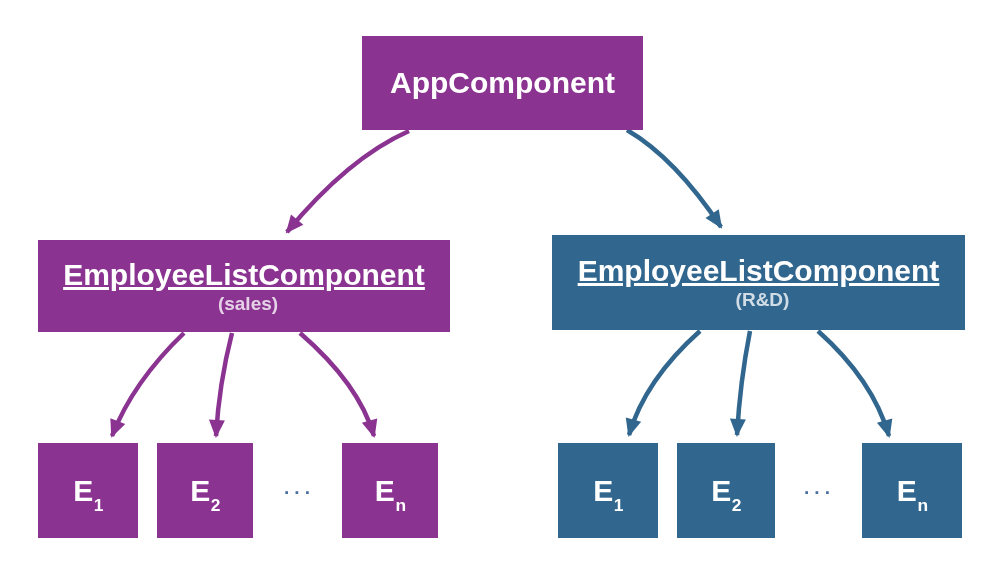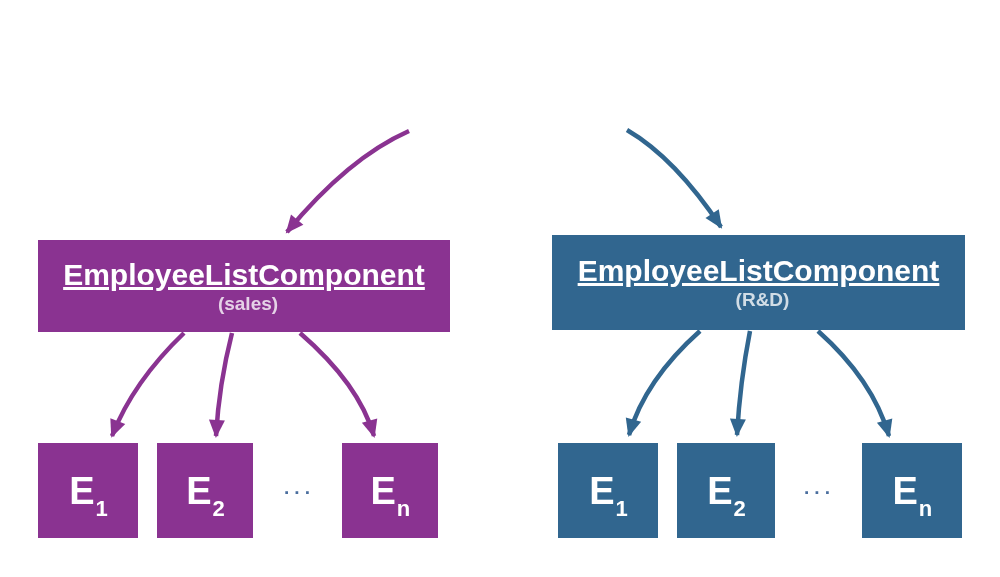--- a/index.html
+++ b/index.html
@@ -37,21 +37,21 @@
   .node.blue{background:var(--blue,#31668F);}
 
   .root-node{left:362px;top:36px;width:281px;height:94px;}
   .root-node .title{font-size:30px;font-weight:bold;line-height:1;}
 
   .branch-node .title{font-size:30px;font-weight:bold;line-height:1.1;text-decoration:underline;}
   .branch-node .subtitle{font-size:19px;font-weight:bold;line-height:1.15;color:rgba(255,255,255,0.78);margin-top:2px;margin-left:8px;}
   .branch-sales{left:38px;top:240px;width:412px;height:92px;}
   .branch-rnd{left:552px;top:235px;width:413px;height:95px;}
 
-  .leaf{font-size:38px;font-weight:bold;line-height:1;}
+  .leaf{font-size:30px;font-weight:bold;line-height:1;}
   .leaf sub{font-size:0.58em;line-height:0;position:relative;bottom:-0.18em;left:0.04em;}
   .leaf-s1{left:38px; top:443px;width:100px;height:95px;}
   .leaf-s2{left:157px;top:443px;width:96px; height:95px;}
   .leaf-sn{left:342px;top:443px;width:96px; height:95px;}
   .leaf-r1{left:558px;top:443px;width:100px;height:95px;}
   .leaf-r2{left:677px;top:443px;width:98px; height:95px;}
   .leaf-rn{left:862px;top:443px;width:100px;height:95px;}
 
   .dots{
     position:absolute;
@@ -80,20 +80,23 @@
     <path class="arrow purple" d="M409,131 Q348,158 287,232" marker-end="url(#ah-p)"></path>
     <path class="arrow blue" d="M627,130 Q675,158 721,227" marker-end="url(#ah-b)"></path>
     <path class="arrow purple" d="M184,333 Q133,382 112,436" marker-end="url(#ah-p)"></path>
     <path class="arrow purple" d="M232,333 Q219,384 216,436" marker-end="url(#ah-p)"></path>
     <path class="arrow purple" d="M300,333 Q359,384 374,436" marker-end="url(#ah-p)"></path>
     <path class="arrow blue" d="M700,331 Q645,380 629,435" marker-end="url(#ah-b)"></path>
     <path class="arrow blue" d="M750,331 Q740,382 737,435" marker-end="url(#ah-b)"></path>
     <path class="arrow blue" d="M818,331 Q873,380 889,436" marker-end="url(#ah-b)"></path>
   </svg>
 
+  <div class="node purple root-node">
+    <span class="title">AppComponent</span>
+  </div>
 
   <div class="node purple branch-node branch-sales">
     <span class="title">EmployeeListComponent</span>
     <span class="subtitle">(sales)</span>
   </div>
 
   <div class="node blue branch-node branch-rnd">
     <span class="title">EmployeeListComponent</span>
     <span class="subtitle">(R&amp;D)</span>
   </div>

